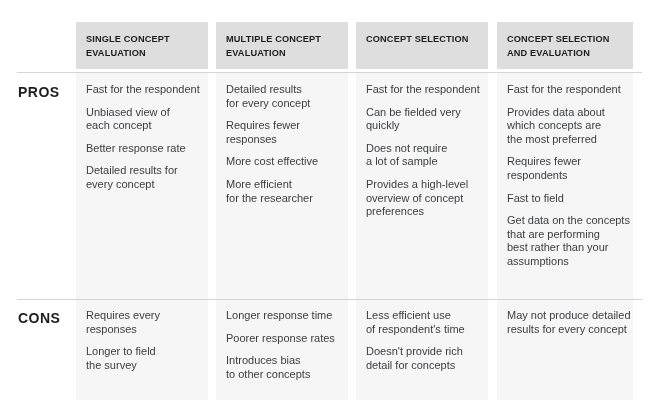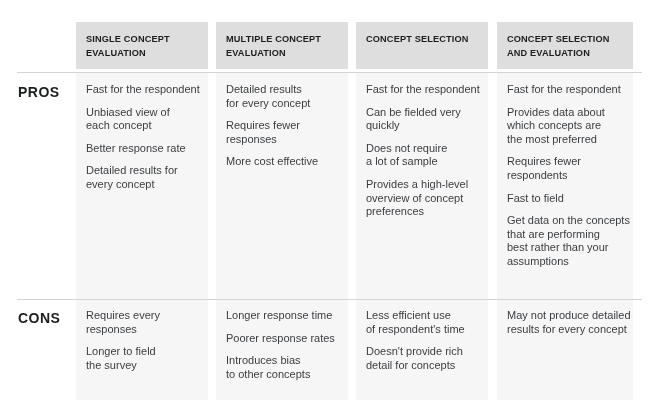--- a/index.html
+++ b/index.html
@@ -154,20 +154,22 @@
 every concept</li>
         </ul>
     </div>
     <div class="cell c2">
       <ul>
           <li>Detailed results
 for every concept</li>
           <li>Requires fewer
 responses</li>
           <li>More cost effective</li>
+          <li>More efficient
+for the researcher</li>
         </ul>
     </div>
     <div class="cell c3">
       <ul>
           <li>Fast for the respondent</li>
           <li>Can be fielded very quickly</li>
           <li>Does not require
 a lot of sample</li>
           <li>Provides a high-level
 overview of concept

